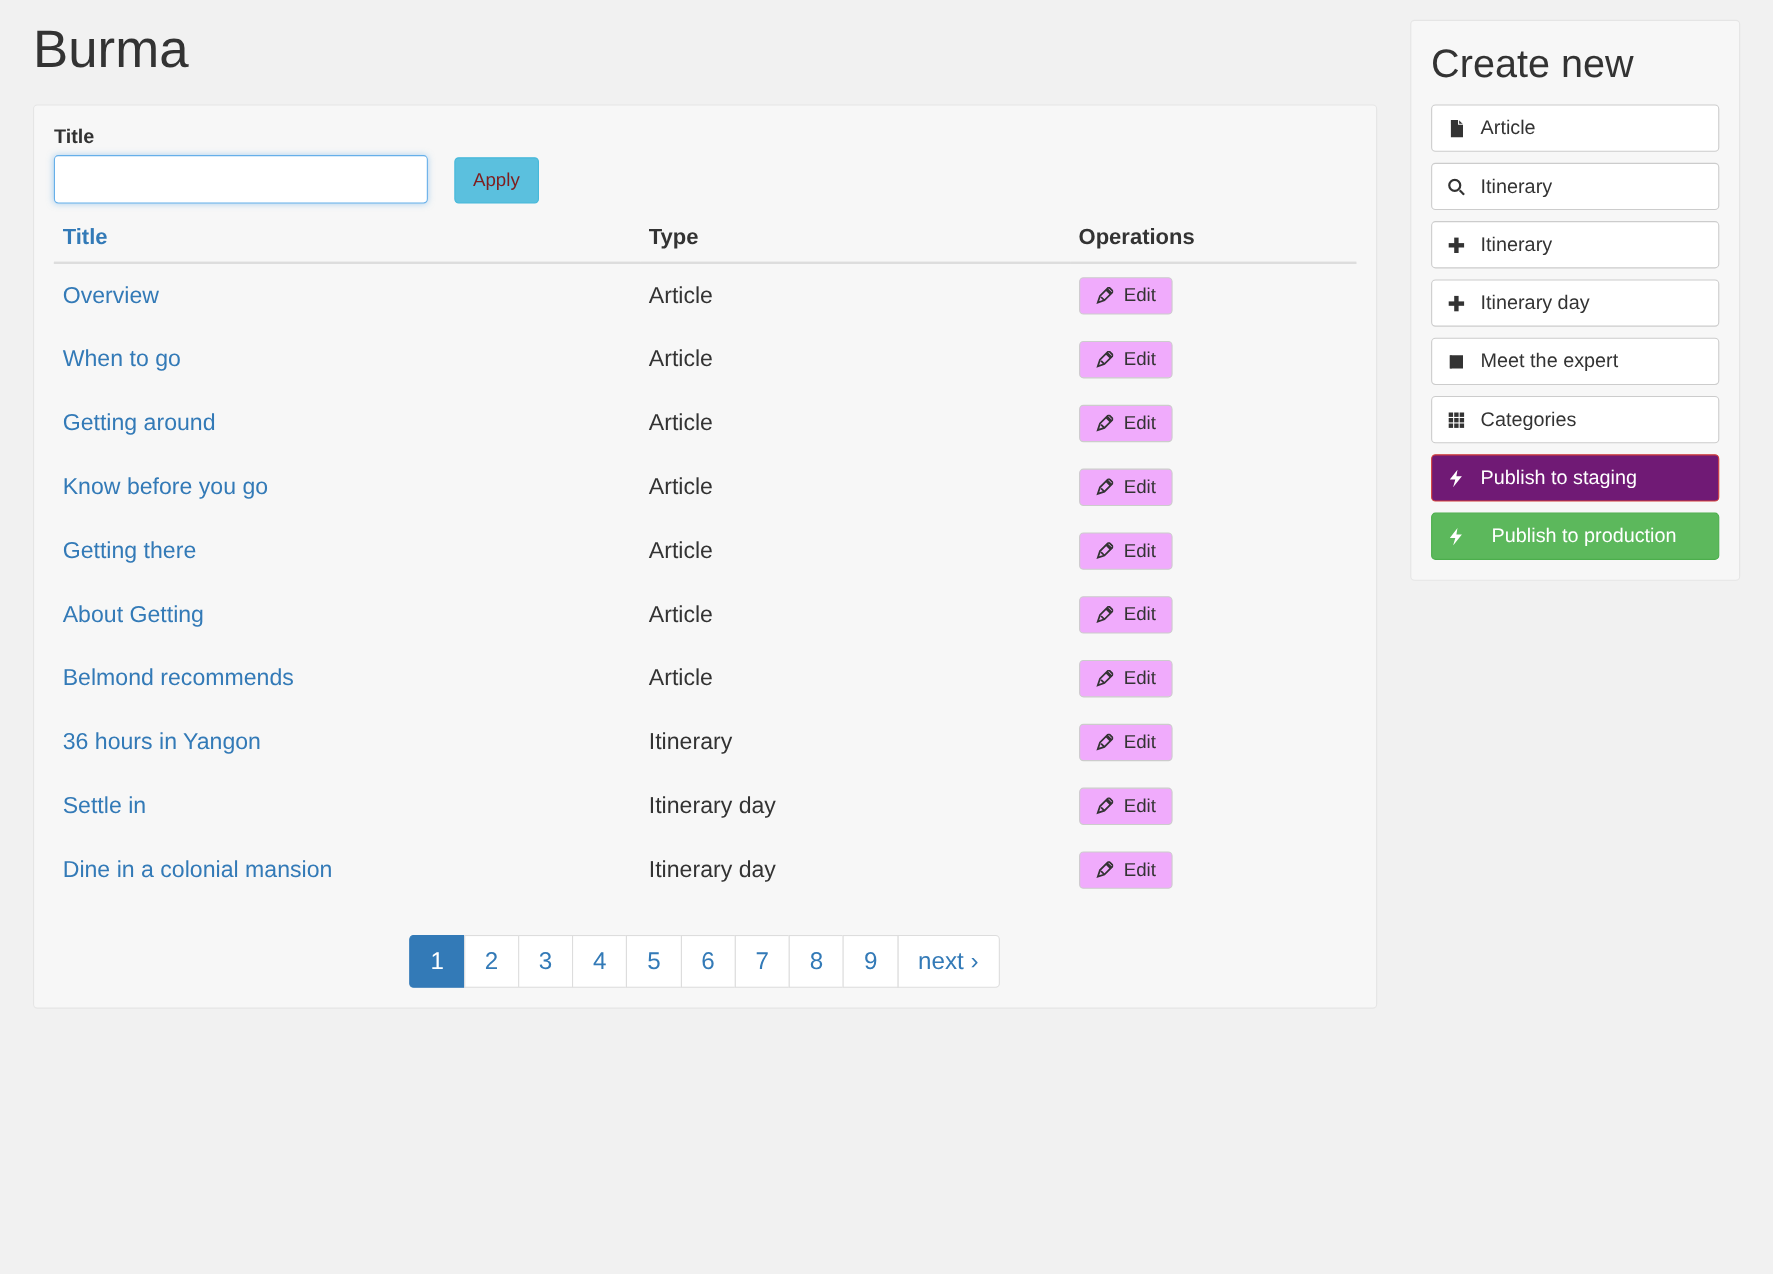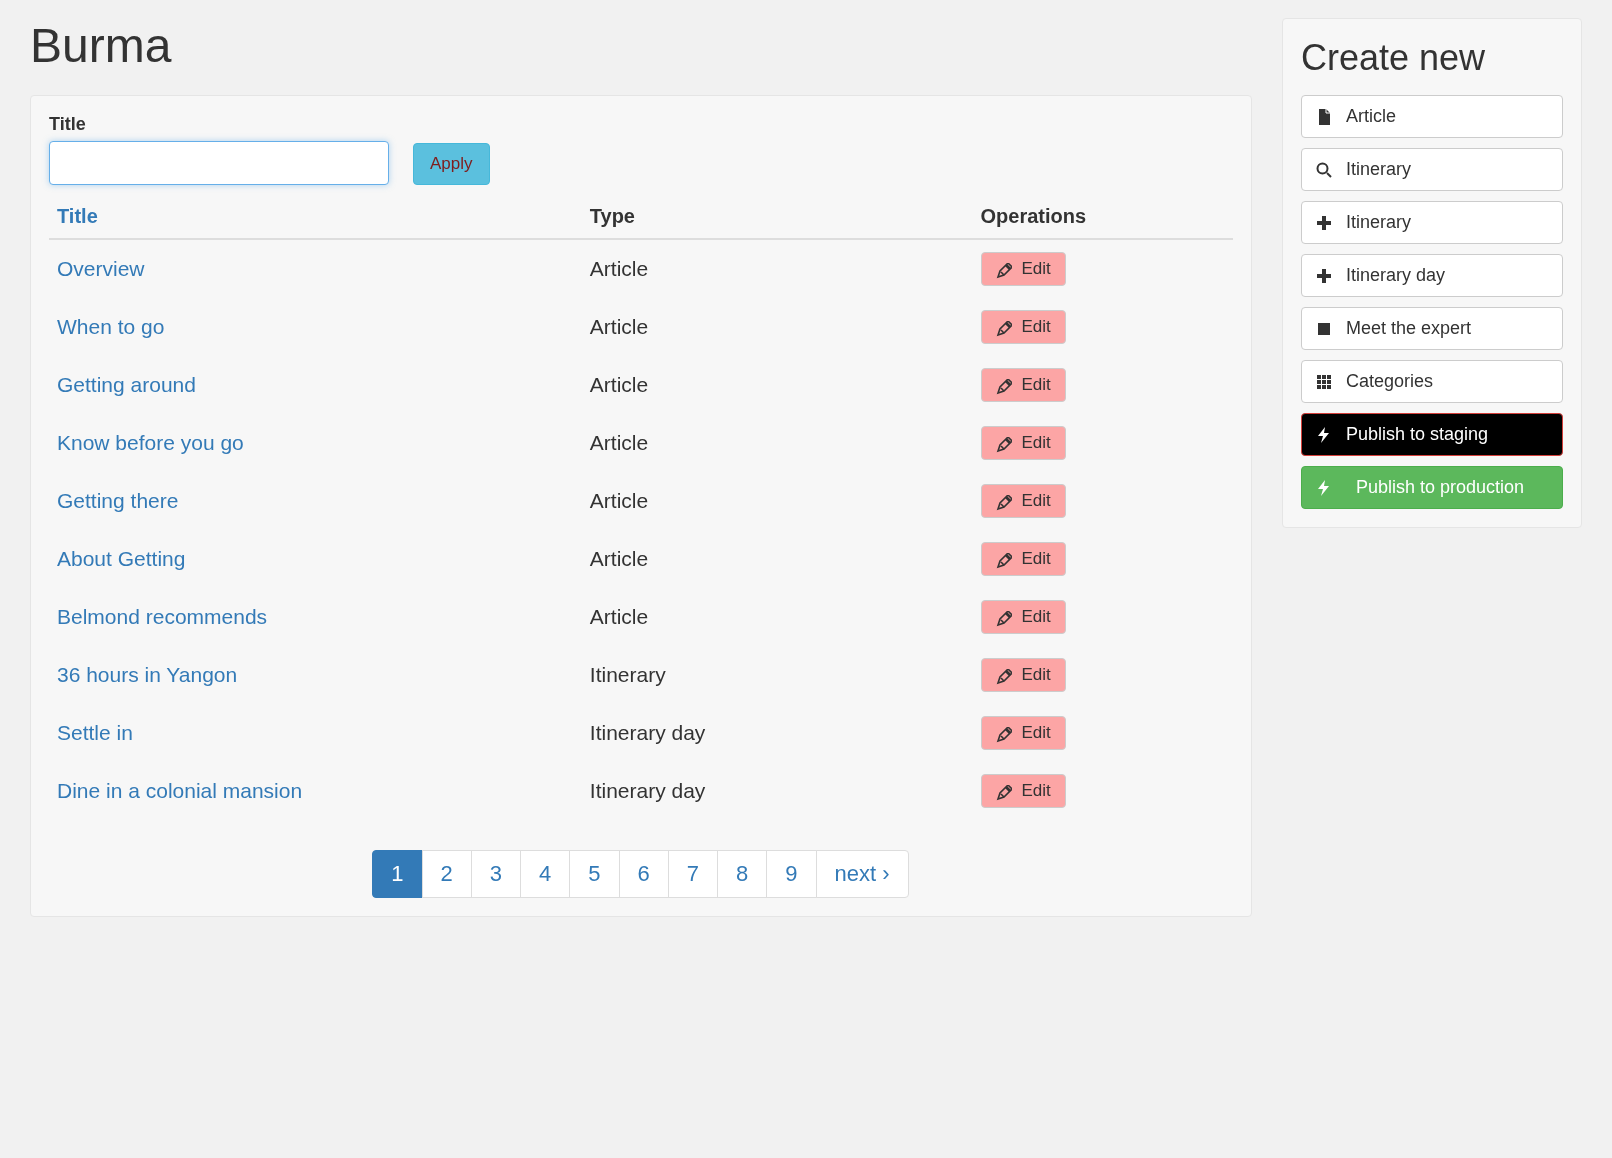--- a/index.html
+++ b/index.html
@@ -89,27 +89,27 @@
   table.data td {
     padding: 12px 8px;
     font-size: 21px;
     vertical-align: middle;
   }
   table.data td a.row-link {
     color: #337ab7;
     text-decoration: none;
   }
   .btn-edit {
-    background: #fca5a5;
+    background: #f0abfc;
     border: 1px solid #ccc;
     color: #333;
     font-size: 17px;
     padding: 6px 14px;
     display: inline-flex;
-    align-items: flex-end;
+    align-items: center;
     gap: 10px;
     border-radius: 4px;
     cursor:pointer;
   }
   .icon { display: inline-flex; width: 16px; height: 16px; }
   .icon svg { width: 100%; height: 100%; }
   .pagination {
     display: flex;
     justify-content: center;
     margin-top: 30px;
@@ -156,21 +156,21 @@
     color: #333;
     text-align: left;
     padding: 10px 14px;
     font-size: 18px;
     border-radius: 4px;
     display: flex;
     align-items: center;
     gap: 14px;
     cursor:pointer;
   }
-  .side-btn.danger { background: #000000; border-color: #d43f3a; color: #fff; }
+  .side-btn.danger { background: #701a75; border-color: #d43f3a; color: #fff; }
   .side-btn.success { background: #5cb85c; border-color: #4cae4c; color: #fff; gap: 24px; }
   .side-btn .icon { width: 16px; height: 16px; flex-shrink: 0; }
 </style>
 </head>
 <body>
 
 <svg width="0" height="0" style="position:absolute">
   <defs>
     <g id="i-pencil">
         <path d="M2 14l2-6 8-8 4 4-8 8-6 2zm3-5l3 3" fill="none" stroke="currentColor" stroke-width="1.6"></path>

